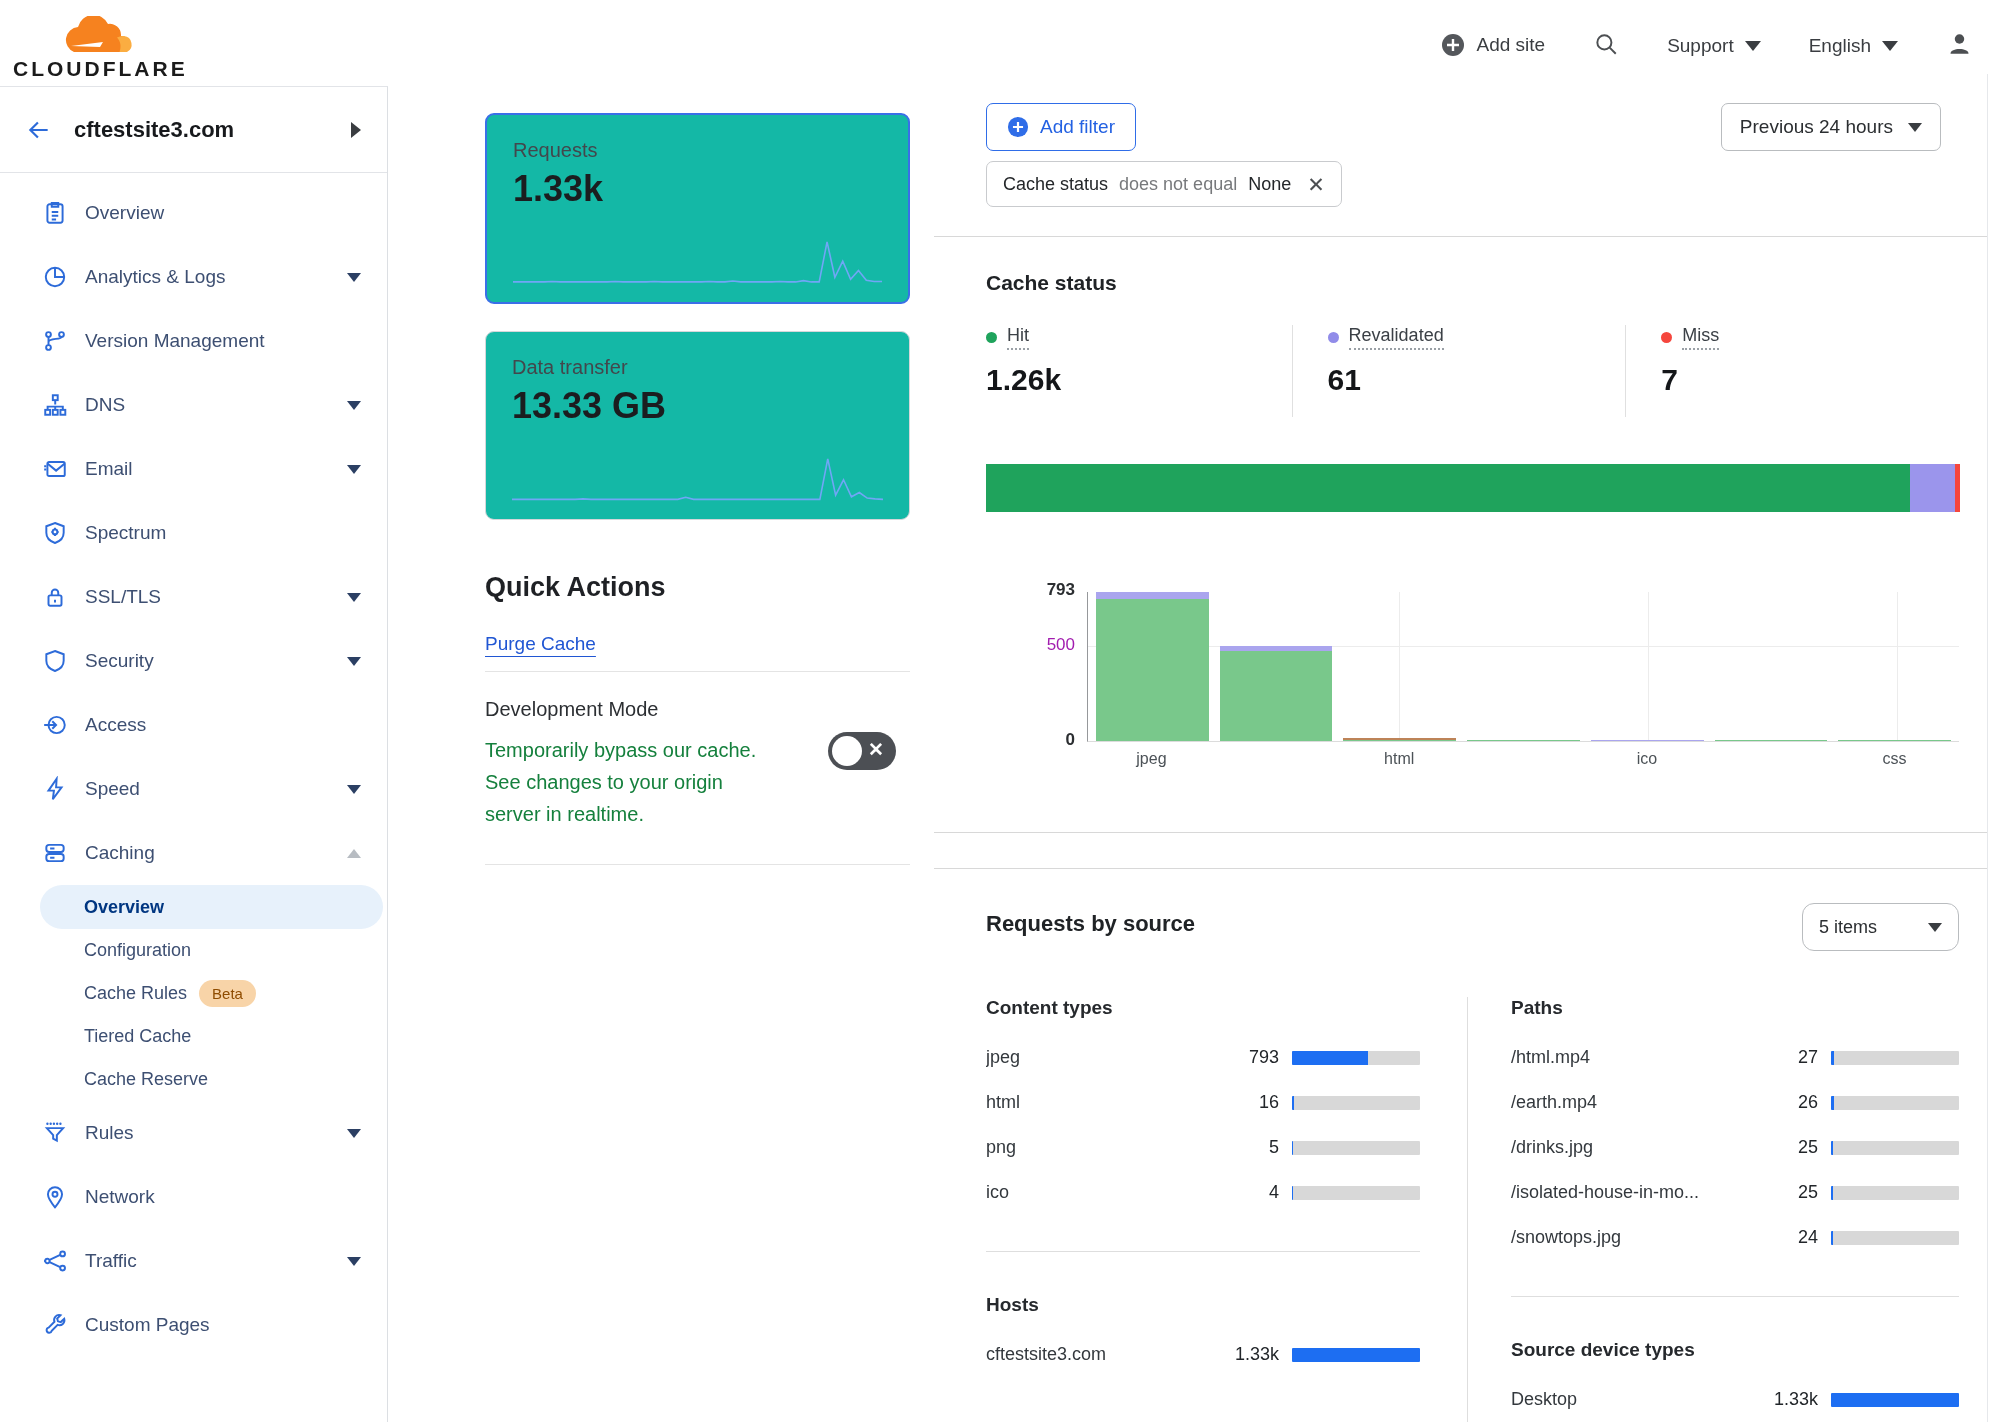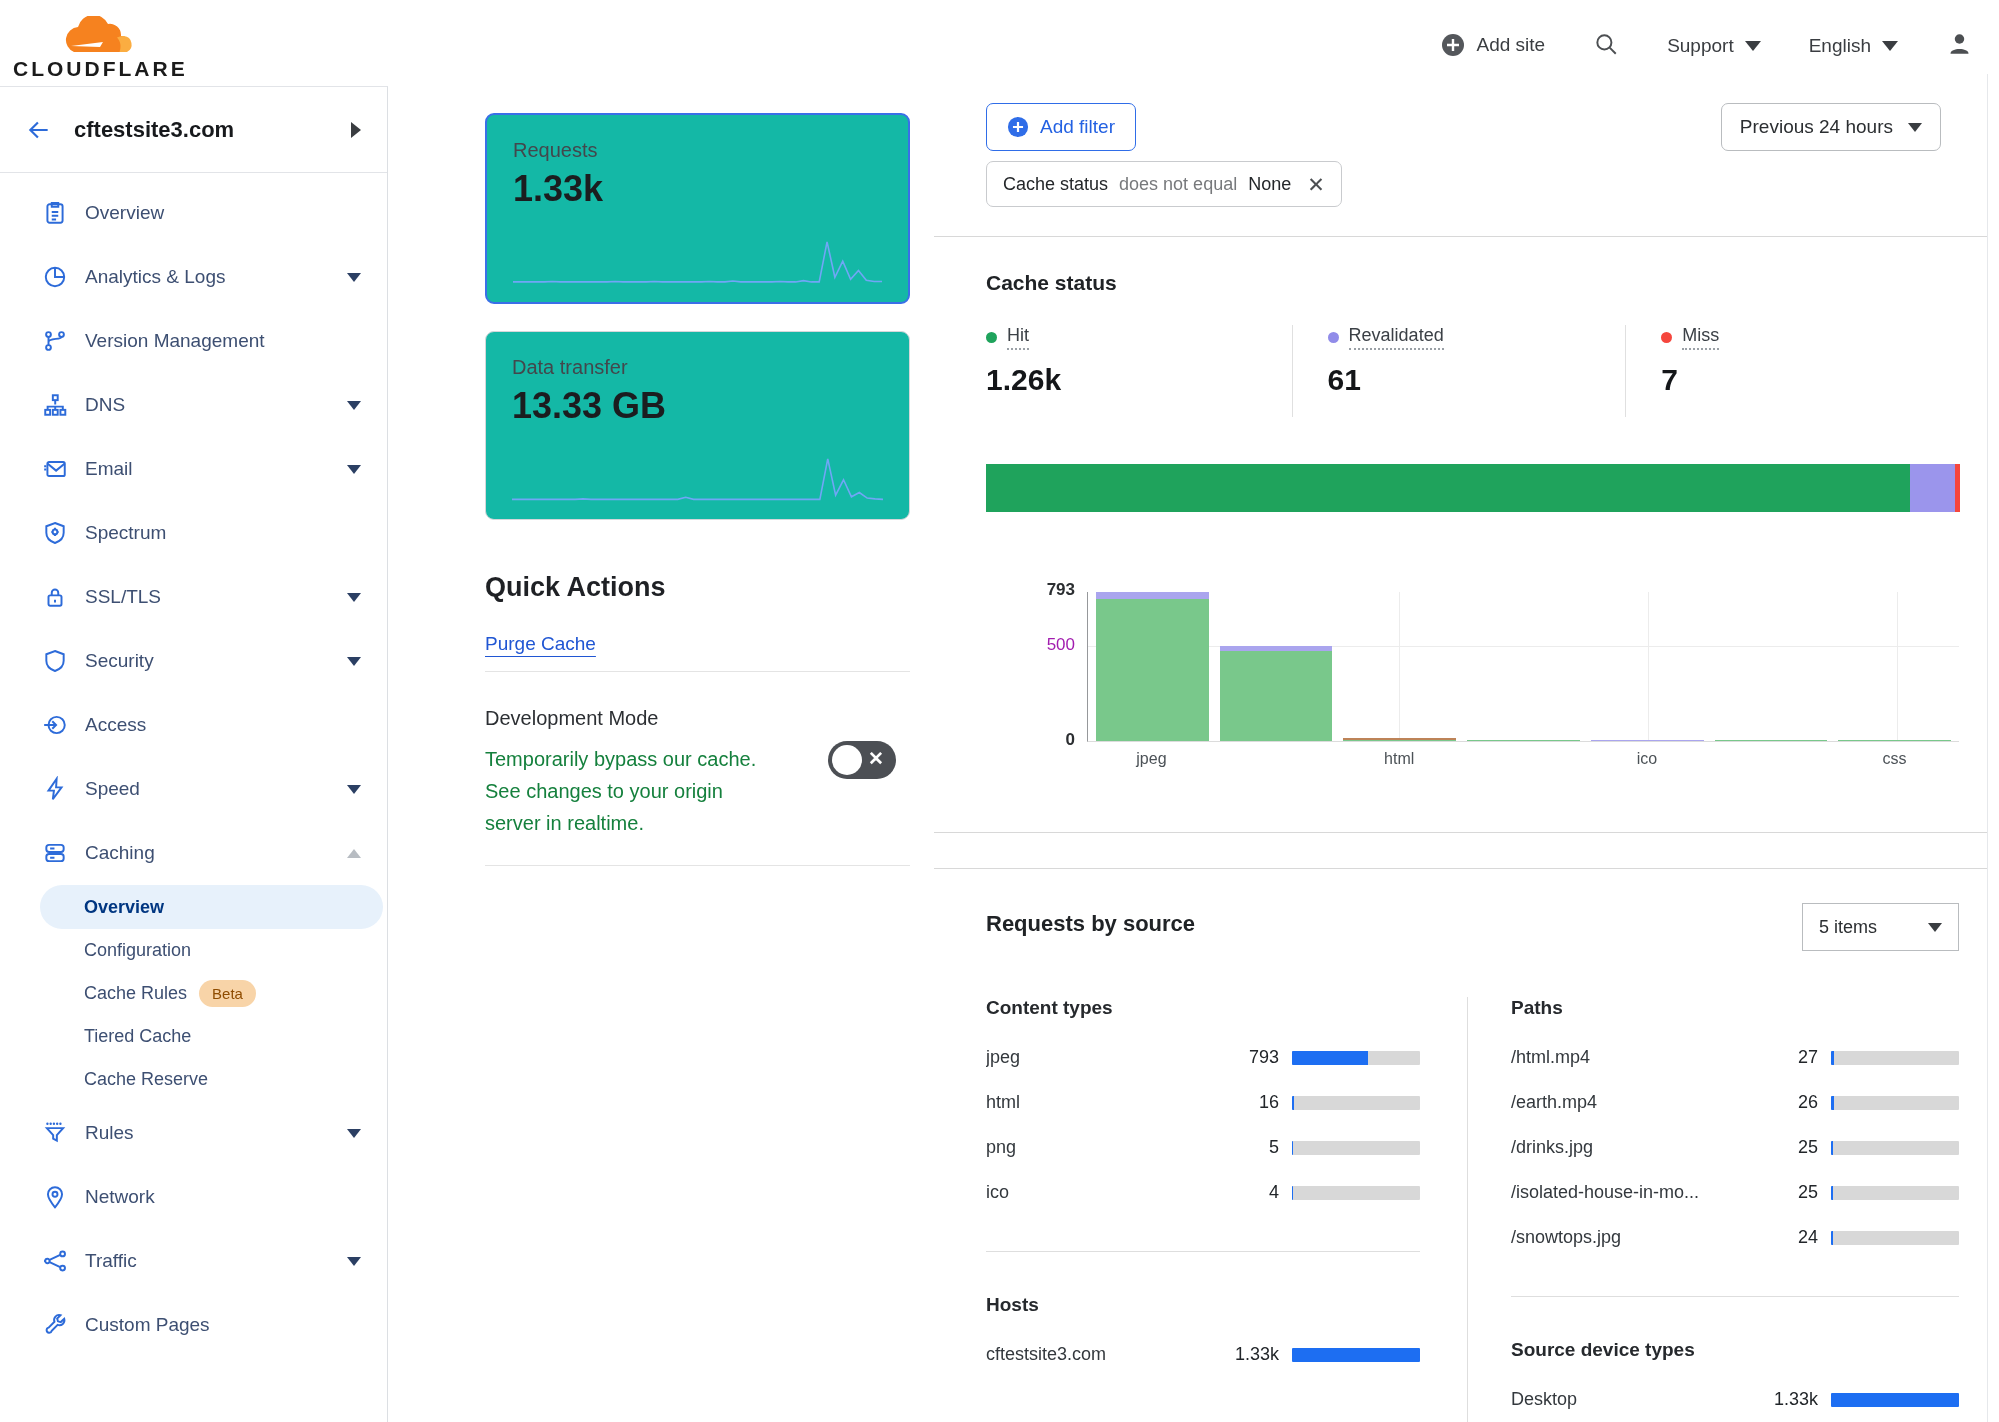--- a/index.html
+++ b/index.html
@@ -40,21 +40,21 @@
   .midcol{position:absolute;left:389px;top:86px;width:544px;bottom:0;padding:27px 23px 0 96px}
   .card{border:1px solid #d5d7da;border-radius:9px;padding:24px 26px 18px 26px;background:#14b8a6}
   .card.active{border:2px solid #3a6fe8}
   .card-title{font-size:20px;color:#43474c}
   .card-value{font-size:36px;font-weight:700;color:#1b1d1f;margin-top:6px}
   .spark{display:block;width:100%;height:46px;margin-top:28px}
   .qa-title{margin-top:52px;font-size:27px;font-weight:700;color:#1f2125}
   .purge{display:inline-block;margin-top:30px;font-size:19px;color:#2056d3;
          text-decoration:underline;text-underline-offset:6px;cursor:pointer}
   .mid-hr{border:none;border-top:1px solid #e4e4e4;margin-top:16px}
-  .dev{position:relative;margin-top:35px;padding-bottom:26px;border-bottom:1px solid #e4e4e4}
+  .dev{position:relative;margin-top:26px;padding-bottom:34px;border-bottom:1px solid #e4e4e4}
   .dev-title{font-size:20px;color:#2c2f33}
   .dev-desc{margin-top:13px;width:292px;font-size:20px;line-height:1.6;color:#15803d}
   .toggle{position:absolute;right:14px;top:34px;width:68px;height:38px;border-radius:19px;
           background:#4c4f54;cursor:pointer}
   .toggle .knob{position:absolute;left:4px;top:4px;width:30px;height:30px;border-radius:50%;background:#fff}
   .toggle .tx{position:absolute;right:12px;top:6px;color:#fff;font-size:19px;font-weight:700}
   
   .rightpanel{position:absolute;left:934px;top:74px;width:1054px;bottom:0;background:#fff;
               border-right:1px solid #e6e8eb}
   .filter-row{display:flex;justify-content:space-between;align-items:flex-start;
@@ -94,21 +94,21 @@
   .bar-slot{position:relative;z-index:1;flex:1;height:100%;display:flex;
             flex-direction:column-reverse;justify-content:flex-start}
   .vgrid{position:absolute;top:0;bottom:0;width:1px;background:#ececec;z-index:0}
   .hgrid{position:absolute;left:0;right:0;height:1px;background:#ececec;z-index:0}
   .xlabels{display:flex;gap:11px;padding:8px 8px 0 8px;margin-left:101px}
   .bar-xlabel{flex:1;text-align:center;font-size:16px;color:#4c5257}
   .rbs-card{margin-top:35px;border-top:1px solid #d8d8d8;padding:34px 28px 0 52px}
   .rbs-head{display:flex;justify-content:space-between;align-items:flex-start}
   .rbs-title{font-size:22px;font-weight:700;color:#202326;margin-top:8px}
   .btn-items{display:inline-flex;align-items:center;justify-content:space-between;width:157px;
-             height:48px;padding:0 16px;border:1px solid #b9bcbf;border-radius:0;
+             height:48px;padding:0 16px;border:1px solid #b9bcbf;border-radius:12px;
              font-size:18px;color:#2b2e31;background:#fff;cursor:pointer}
   .columns{display:flex;margin-top:46px}
   .col-left{width:482px;padding-right:47px;border-right:1px solid #dedede}
   .col-right{flex:1;padding-left:43px}
   .col-header{font-size:19px;font-weight:700;color:#26292d;margin-bottom:16px}
   .col-hr{border:none;border-top:1px solid #dedede;margin:36px 0 0 0}
   .lower-header{margin-top:42px}
   .mini-row{display:flex;align-items:center;height:45px}
   .mini-label{flex:1;font-size:18px;color:#33383d;white-space:nowrap;overflow:hidden}
   .mini-value{font-size:18px;color:#22262a;margin-right:13px;min-width:52px;text-align:right}

